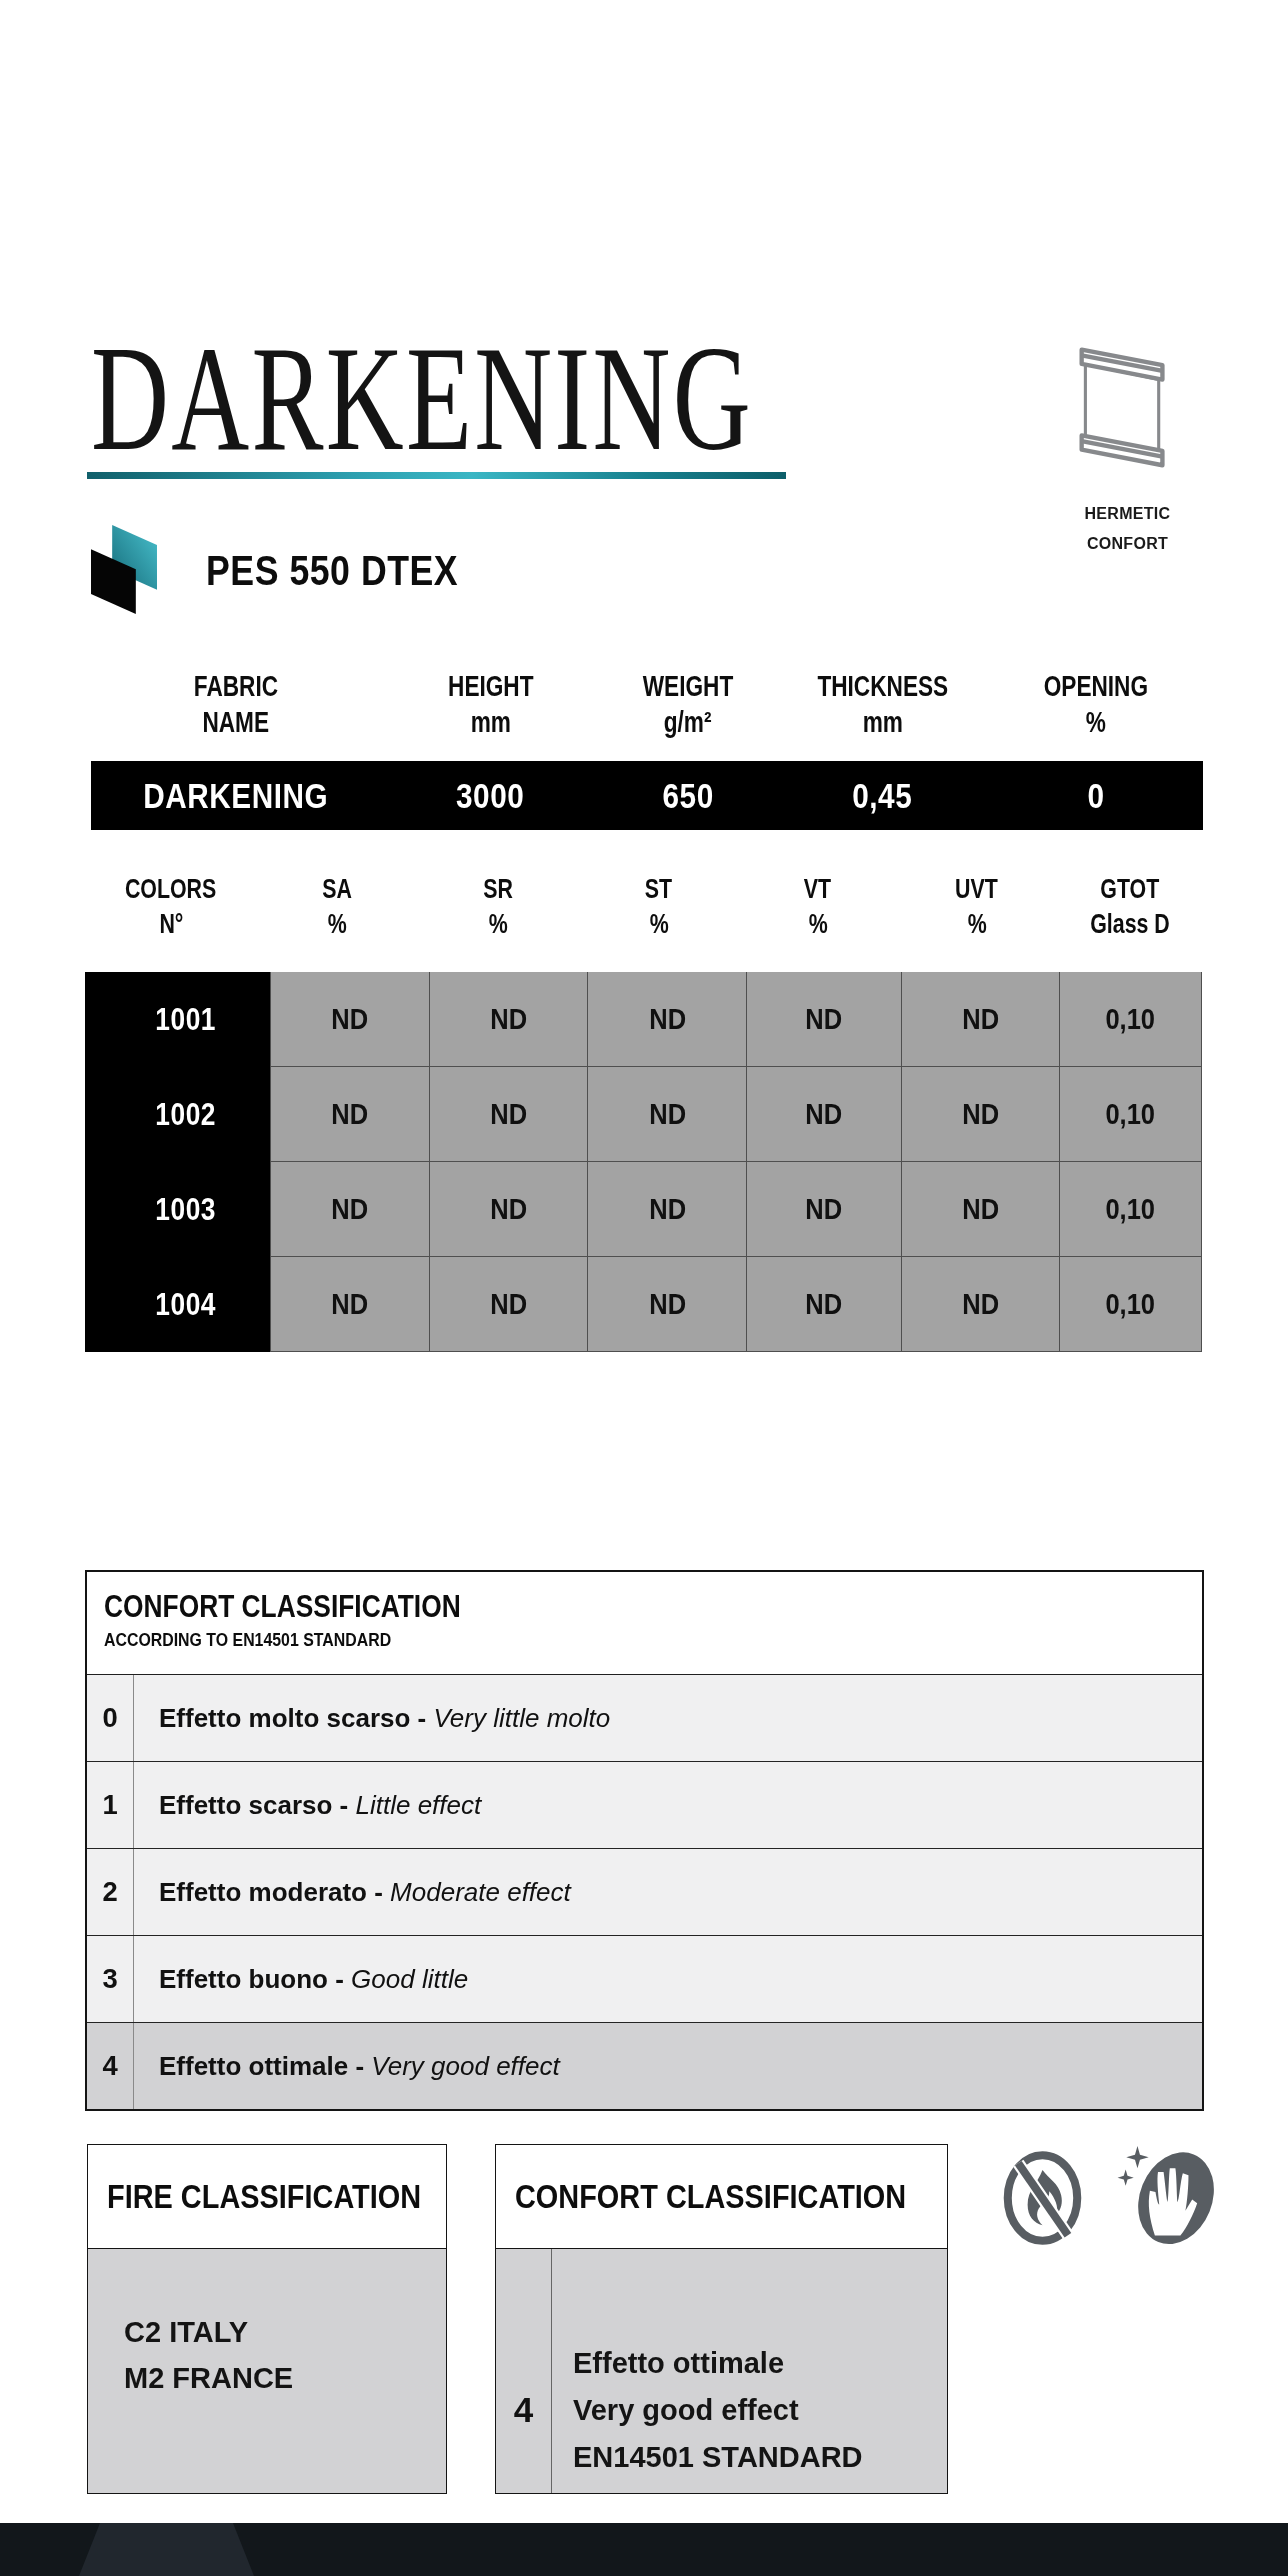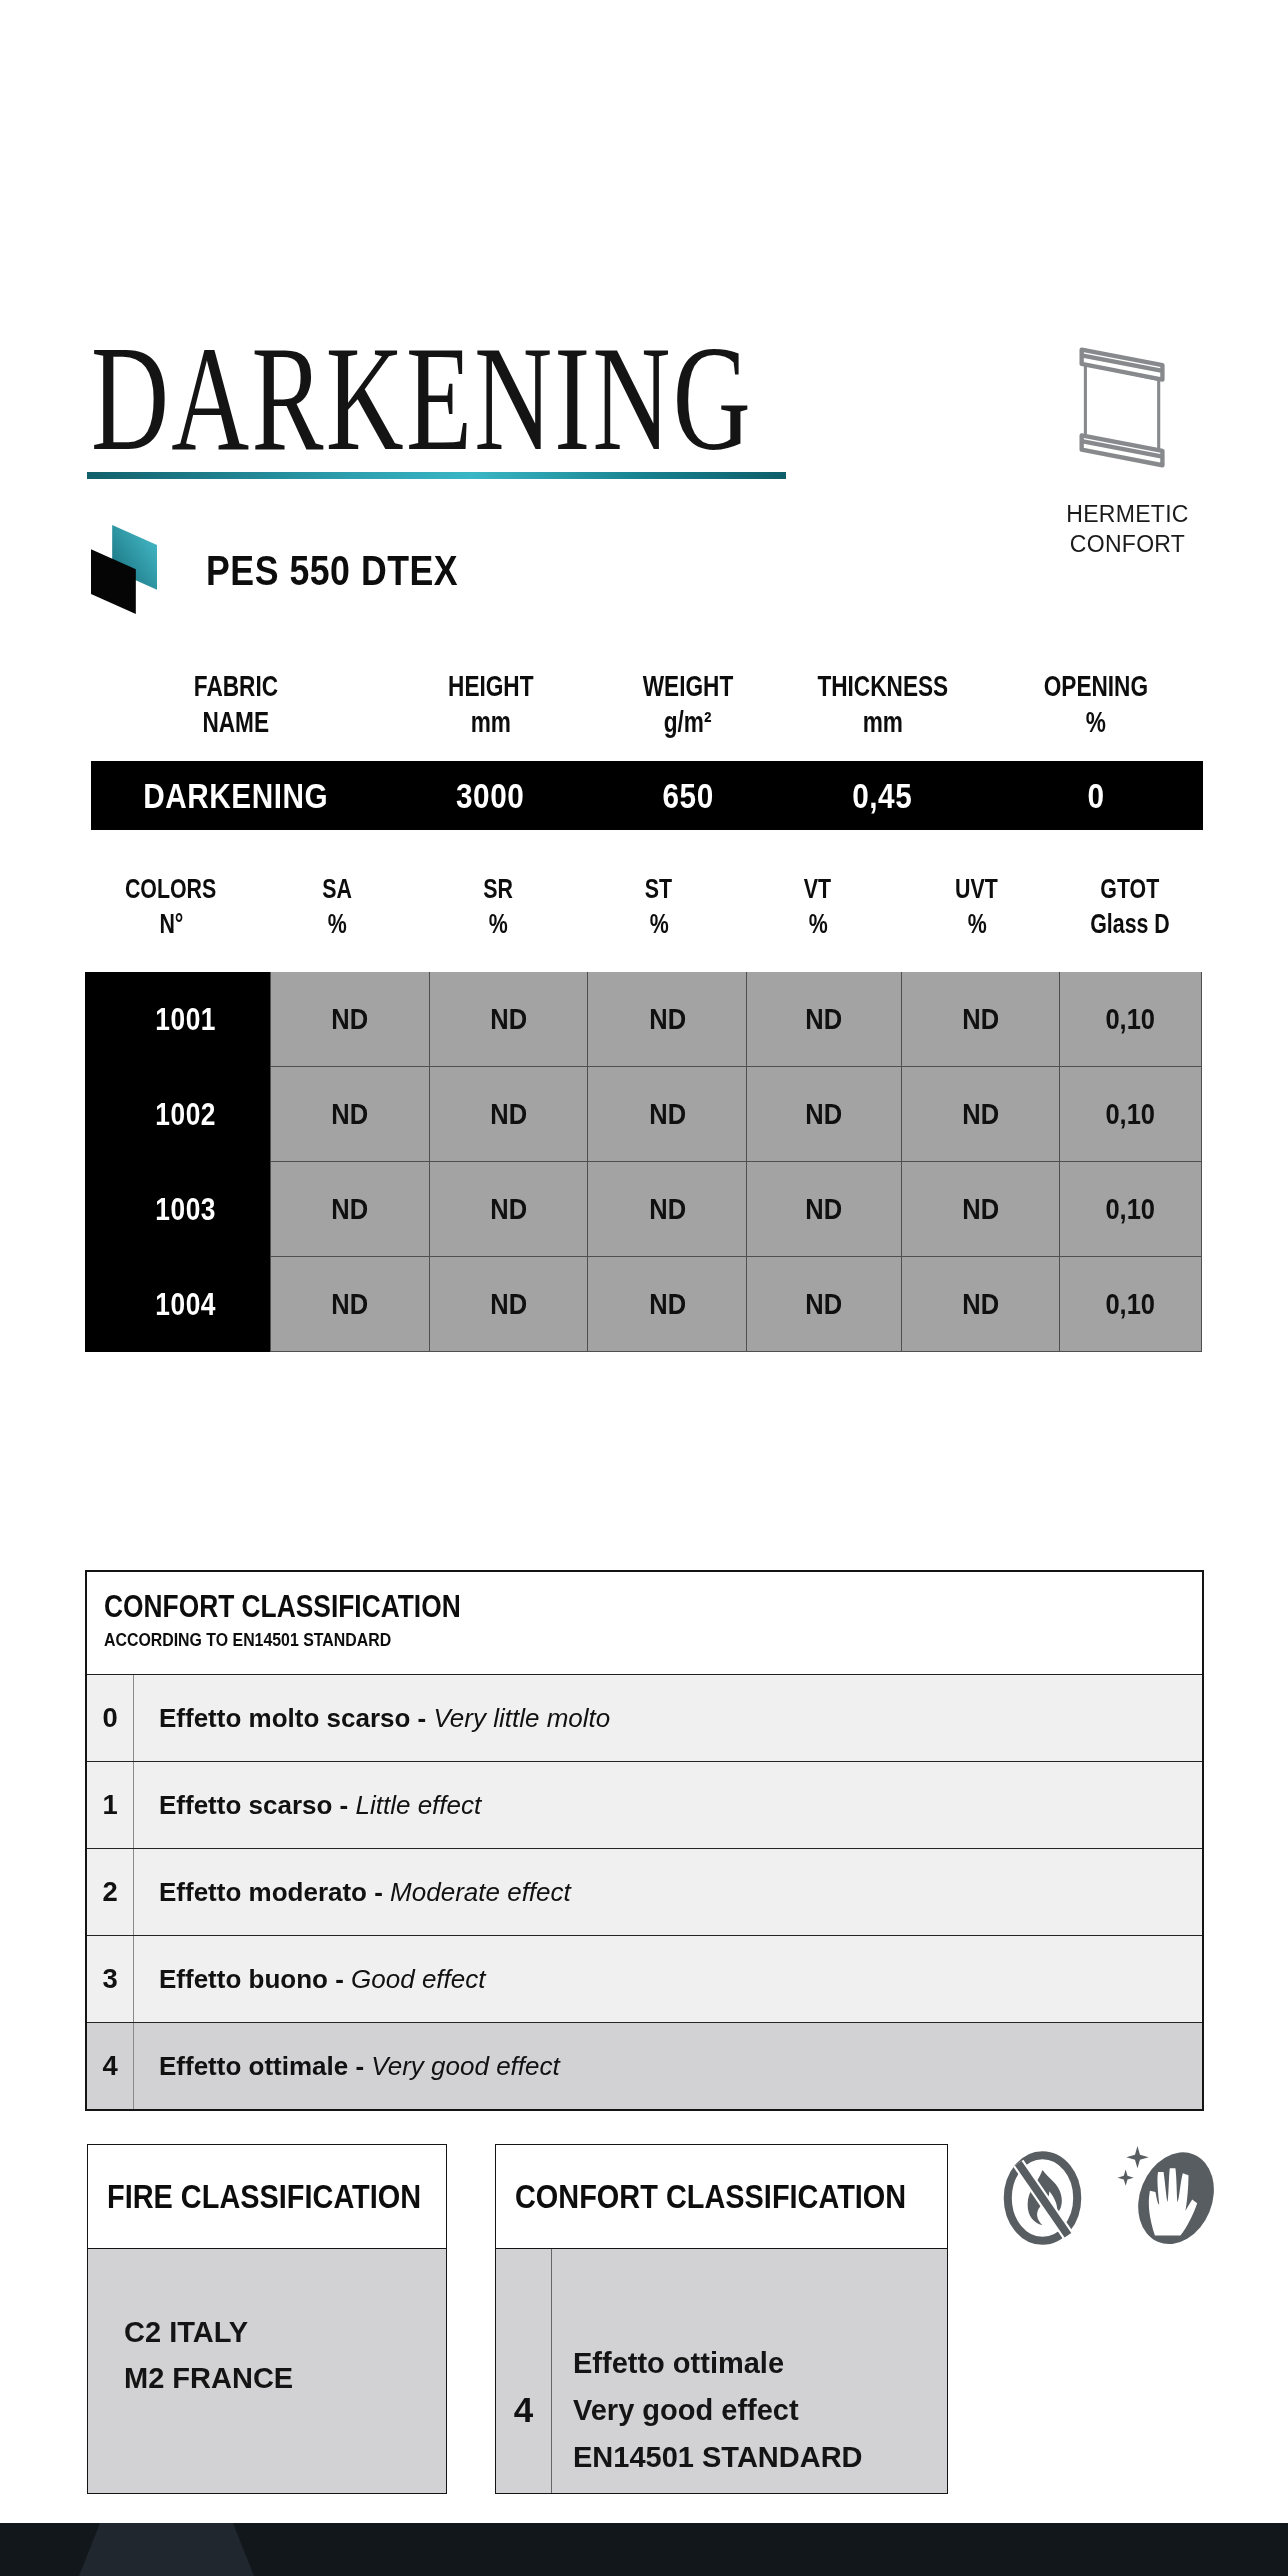--- a/index.html
+++ b/index.html
@@ -12,21 +12,21 @@
 
   
   .page-title{left:91px;top:336px;font-family:"Liberation Serif", serif;font-size:150px;
               line-height:125px;color:#141414;letter-spacing:3.1px;
               transform:scaleX(0.72);transform-origin:left top;white-space:nowrap;}
   .title-underline{left:87px;top:472px;width:699px;height:6.9px;
       background:linear-gradient(90deg,#11606b 0%,#2d9faf 38%,#3ab6c4 55%,#17808e 80%,#0d5e69 100%);}
   .logo{left:91px;top:525px;}
   .product{left:206px;top:547px;font-size:42px;font-weight:bold;color:#0d0d0d;letter-spacing:0.6px;}
   .curtain-wrap{left:1067px;top:341px;width:125px;text-align:center;}
-  .curtain-label{left:1009px;top:499px;width:237px;text-align:center;font-size:23px;font-weight:400;
+  .curtain-label{left:1009px;top:499px;width:237px;text-align:center;font-size:16px;font-weight:700;
                  line-height:30px;color:#1a1a1a;letter-spacing:0.3px;}
 
   
   .spec-header{left:91px;top:668px;width:1112px;display:flex;}
   .spec-header .th{text-align:center;font-size:29px;font-weight:bold;line-height:36px;color:#0d0d0d;}
   .spec-row{left:91px;top:761px;width:1112px;height:69px;background:#000;display:flex;align-items:center;}
   .spec-row .td{text-align:center;font-size:35px;font-weight:bold;color:#fff;letter-spacing:0.6px;}
 
   
   .colors-header{left:85px;top:871px;width:1117px;display:flex;}
@@ -264,21 +264,21 @@
             <span class="it">Effetto moderato</span>
             <span class="dash"> - </span>
             <span class="en">Moderate effect</span>
           </div>
         </div>
         <div class="srow">
           <div class="sgrade">3</div>
           <div class="stext">
             <span class="it">Effetto buono</span>
             <span class="dash"> - </span>
-            <span class="en">Good effect</span>
+            <span class="en">Good little</span>
           </div>
         </div>
         <div class="srow hl">
           <div class="sgrade">4</div>
           <div class="stext">
             <span class="it">Effetto ottimale</span>
             <span class="dash"> - </span>
             <span class="en">Very good effect</span>
           </div>
         </div>

